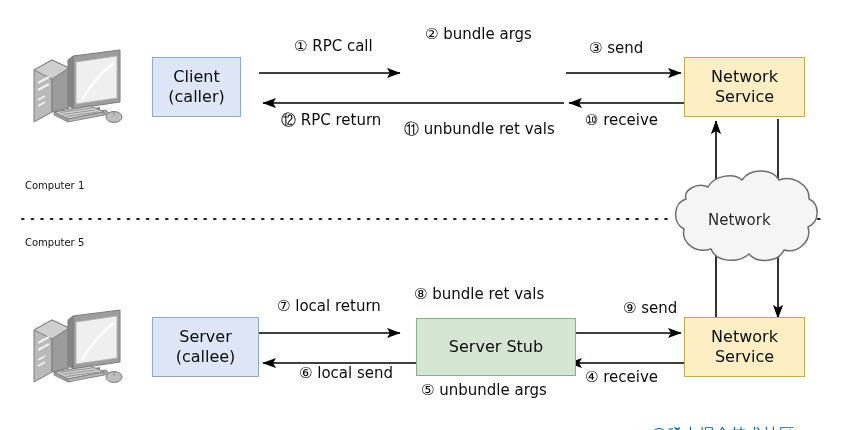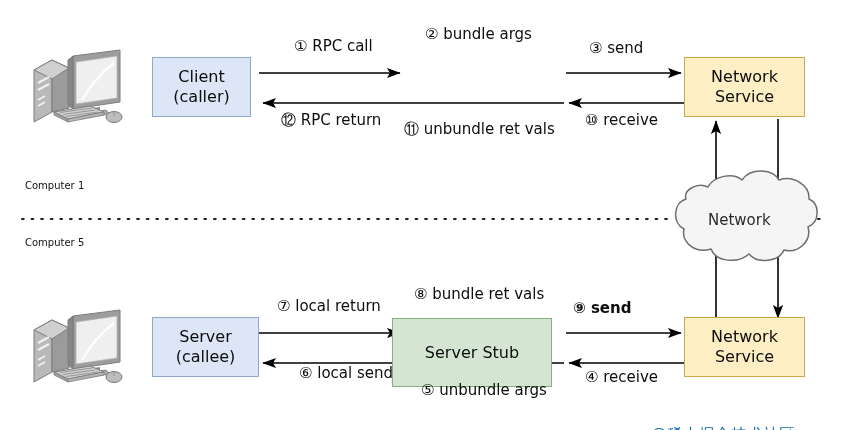--- a/index.html
+++ b/index.html
@@ -179,37 +179,37 @@
       <polygon points="26,62 40,69 40,72 26,65" fill="#9f9f9f" stroke="#7d7d7d" stroke-width="0.8"></polygon>
       <polygon points="40,69 76,62 76,65 40,72" fill="#b5b5b5" stroke="#7d7d7d" stroke-width="0.8"></polygon>
       <line x1="32" y1="62.5" x2="64" y2="58" stroke="#8f8f8f" stroke-width="0.9"></line>
       <line x1="35" y1="64.5" x2="67" y2="60" stroke="#8f8f8f" stroke-width="0.9"></line>
       <line x1="38" y1="66.5" x2="70" y2="62" stroke="#8f8f8f" stroke-width="0.9"></line>
       <ellipse cx="86" cy="67" rx="8" ry="5.5" fill="#bdbdbd" stroke="#7d7d7d" stroke-width="1"></ellipse>
       <line x1="86" y1="62" x2="86" y2="66" stroke="#8a8a8a" stroke-width="0.9"></line>
     </g>
   </svg>
 
-  <div class="node node-blue" style="left:152px; top:57px; width:99px; height:60px;">
+  <div class="node node-blue" style="left:152px; top:57px; width:89px; height:60px;">
     <span class="ln">Client</span>
     <span class="ln">(caller)</span>
   </div>
 
 
   <div class="node node-yellow" style="left:684px; top:57px; width:121px; height:60px;">
     <span class="ln">Network</span>
     <span class="ln">Service</span>
   </div>
 
   <div class="node node-blue" style="left:152px; top:317px; width:107px; height:60px;">
     <span class="ln">Server</span>
     <span class="ln">(callee)</span>
   </div>
 
-  <div class="node node-green" style="left:392px; top:318px; width:160px; height:69px;">
+  <div class="node node-green" style="left:416px; top:318px; width:160px; height:58px;">
     <span class="ln">Server Stub</span>
   </div>
 
   <div class="node node-yellow" style="left:684px; top:317px; width:121px; height:60px;">
     <span class="ln">Network</span>
     <span class="ln">Service</span>
   </div>
 
   <div class="cloud-label" style="left:708px; top:211px;">Network</div>
 
@@ -225,21 +225,21 @@
   <div class="lbl" style="left:281px; top:113px;">⑫ RPC return</div>
 
   <div class="lbl" style="left:404px; top:122px;">⑪ unbundle ret vals</div>
 
   <div class="lbl" style="left:585px; top:113px;">⑩ receive</div>
 
   <div class="lbl" style="left:277px; top:299px;">⑦ local return</div>
 
   <div class="lbl" style="left:414px; top:287px;">⑧ bundle ret vals</div>
 
-  <div class="lbl" style="left:573px; top:301px;font-weight:bold;">⑨ send</div>
+  <div class="lbl" style="left:623px; top:301px;">⑨ send</div>
 
   <div class="lbl" style="left:299px; top:366px;">⑥ local send</div>
 
   <div class="lbl" style="left:421px; top:383px;">⑤ unbundle args</div>
 
   <div class="lbl" style="left:585px; top:370px;">④ receive</div>
 
   <div class="watermark" style="left:651px; top:392px;">@稀土掘金技术社区</div>
 
 </div>

